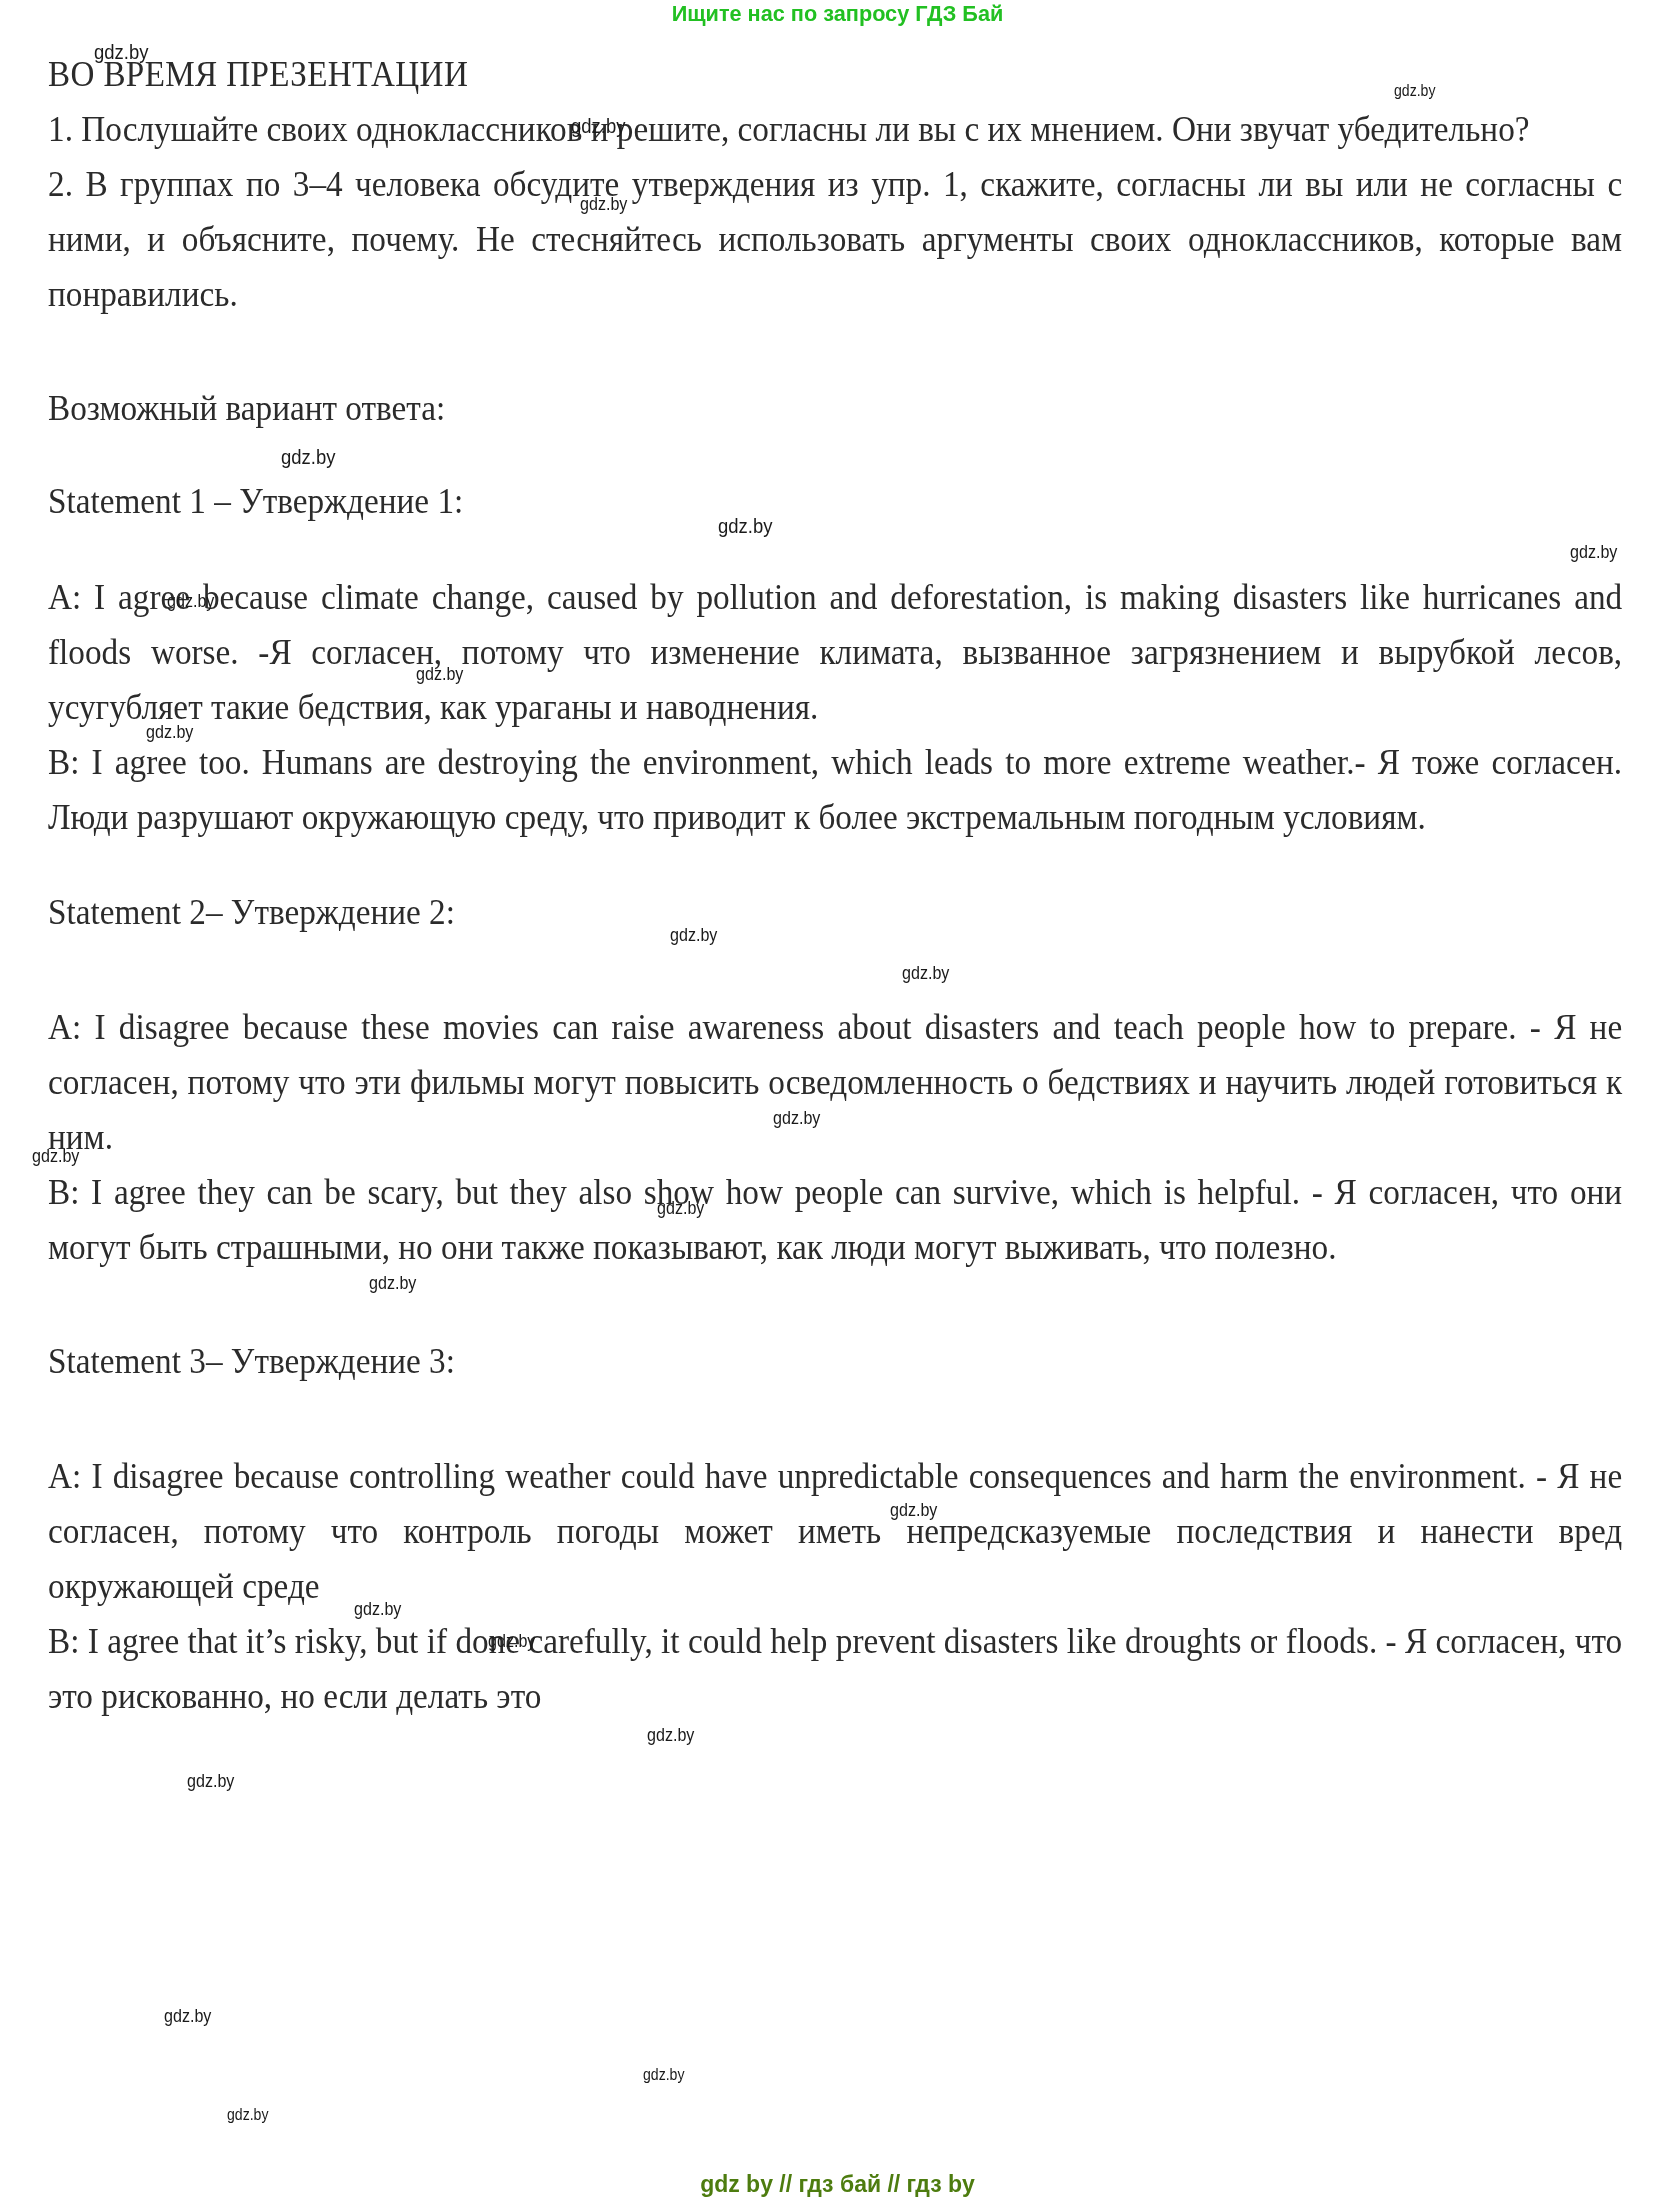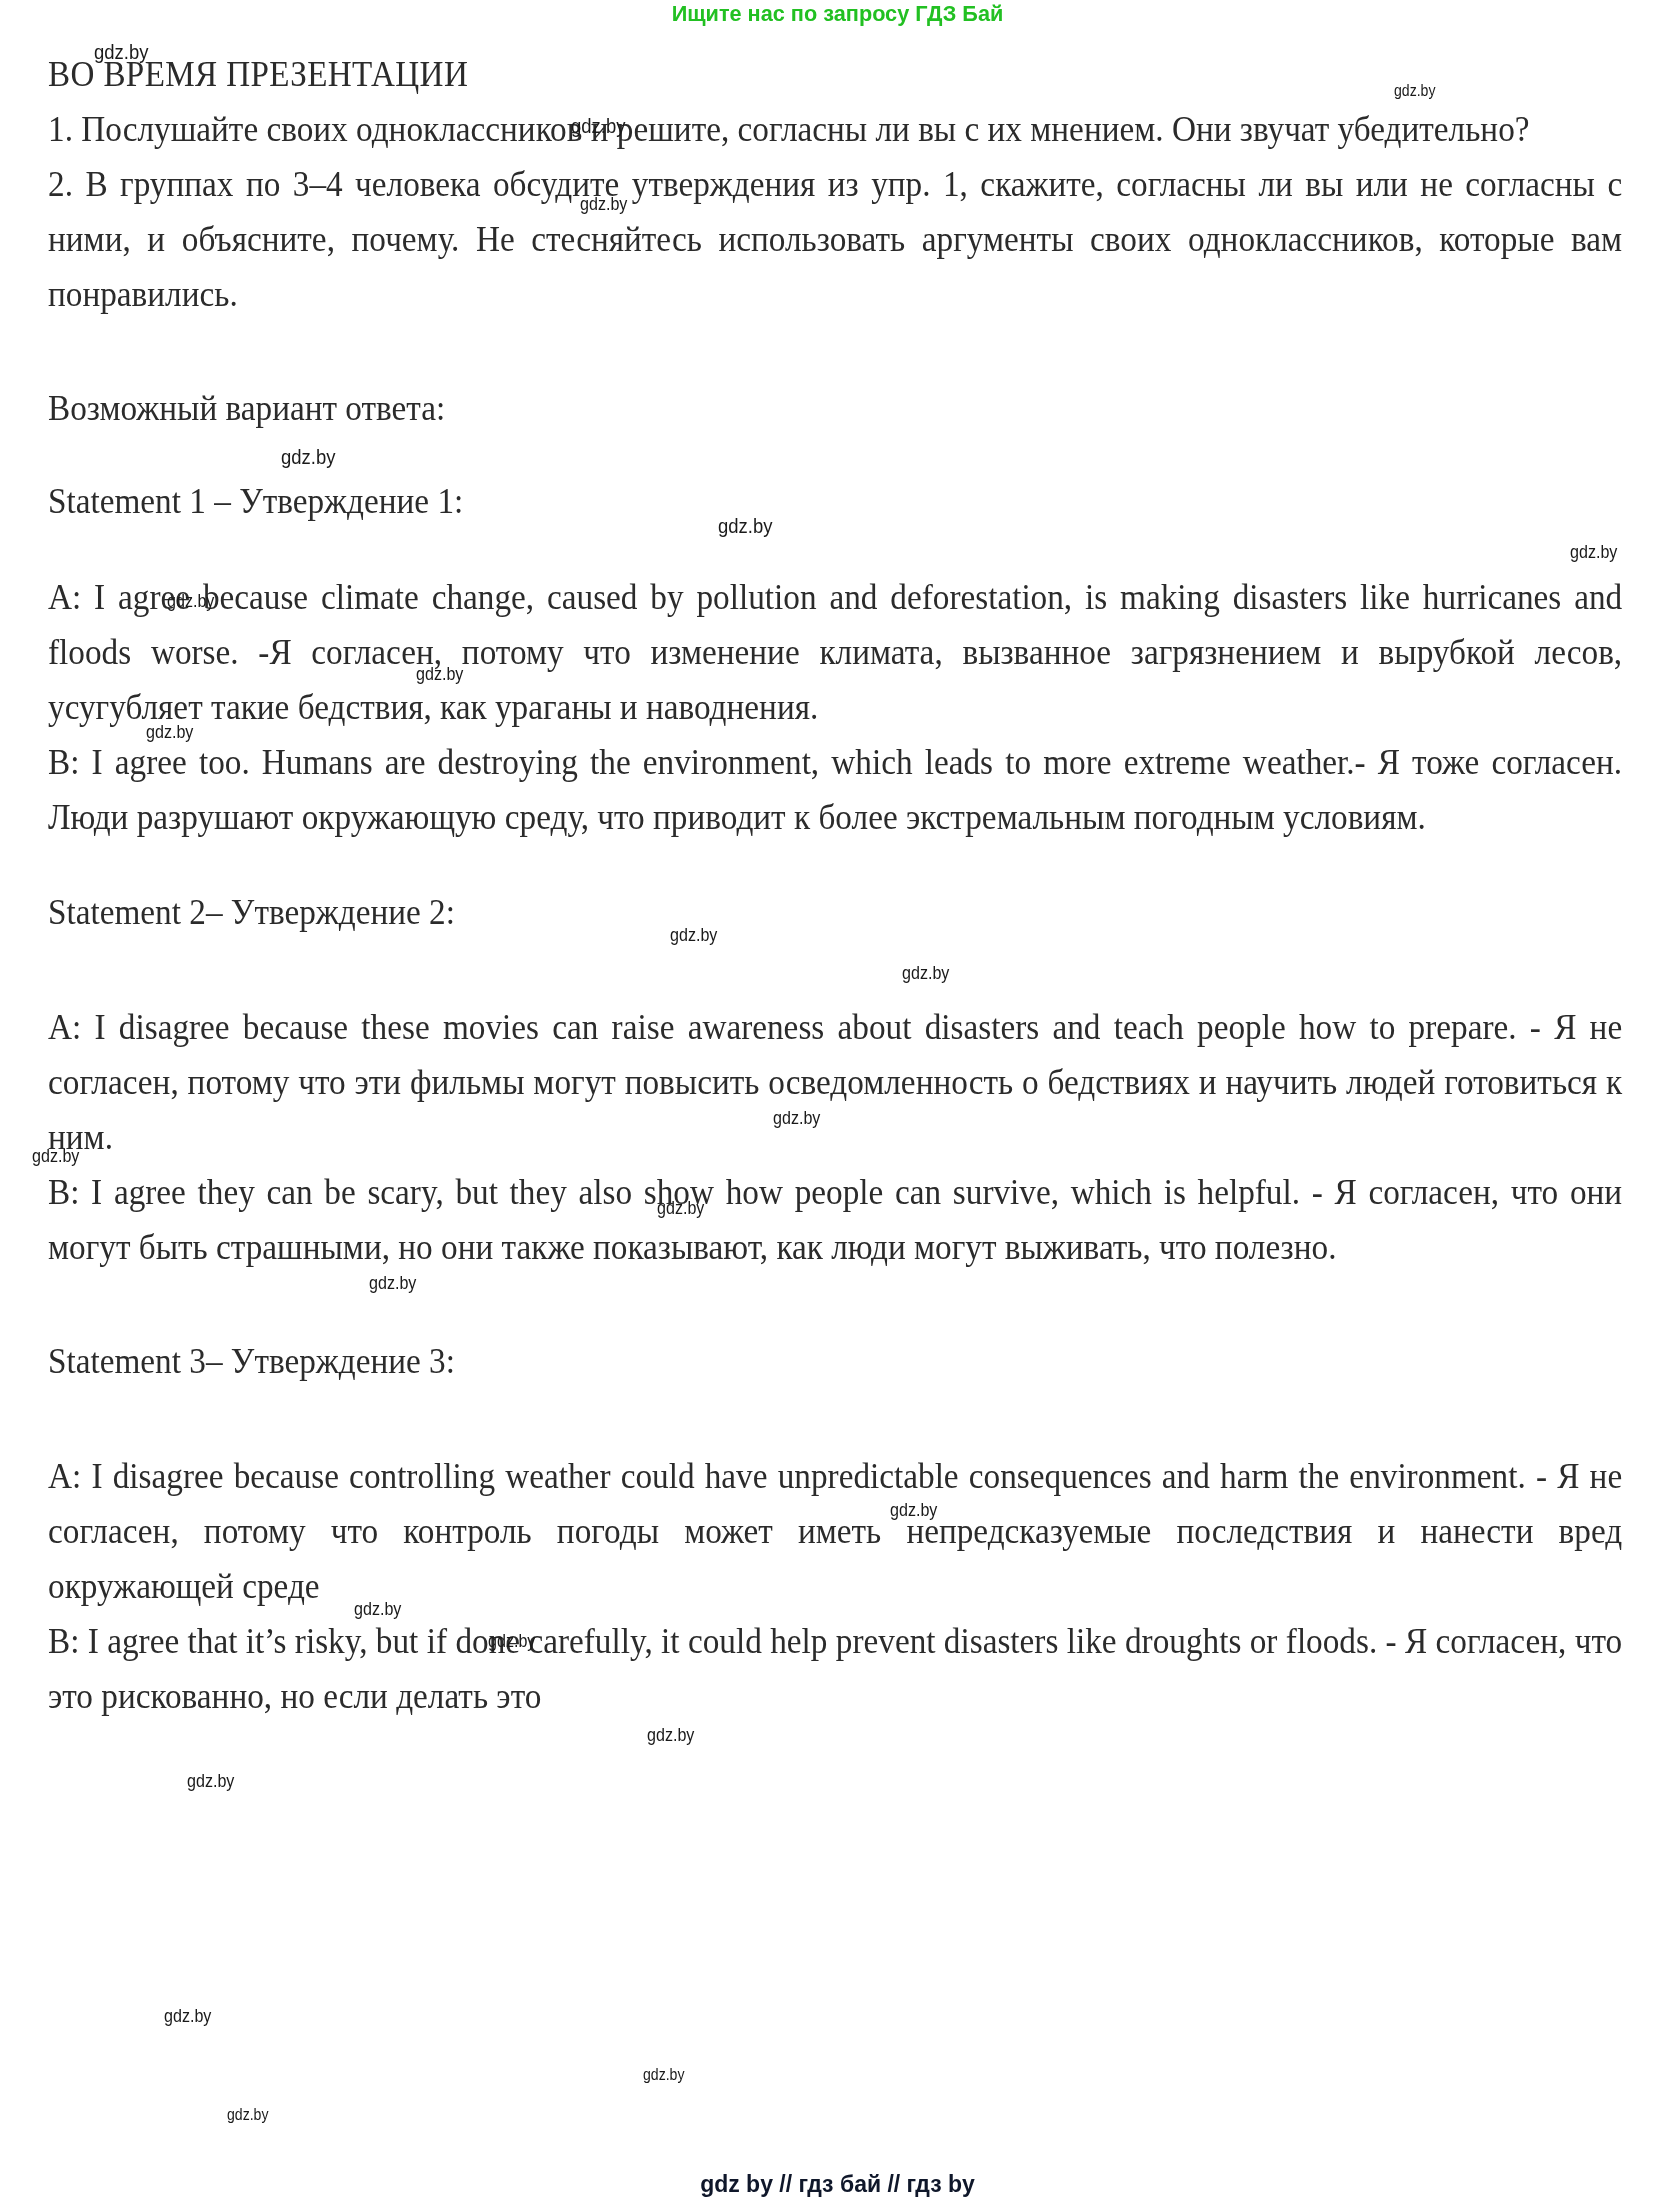--- a/index.html
+++ b/index.html
@@ -41,21 +41,21 @@
   .footer-bar {
     position: absolute;
     bottom: 6.7px;
     left: 0;
     width: 1675px;
     text-align: center;
     font-family: "Liberation Sans", "DejaVu Sans", sans-serif;
     font-weight: bold;
     font-size: 23px;
     line-height: 28px;
-    color: #0f172a;
+    color: #4d7c0f;
     z-index: 6;
   }
 
   
   .content {
     position: absolute;
     left: 40px;
     top: 52px;
     width: 1591px;
     z-index: 3;

